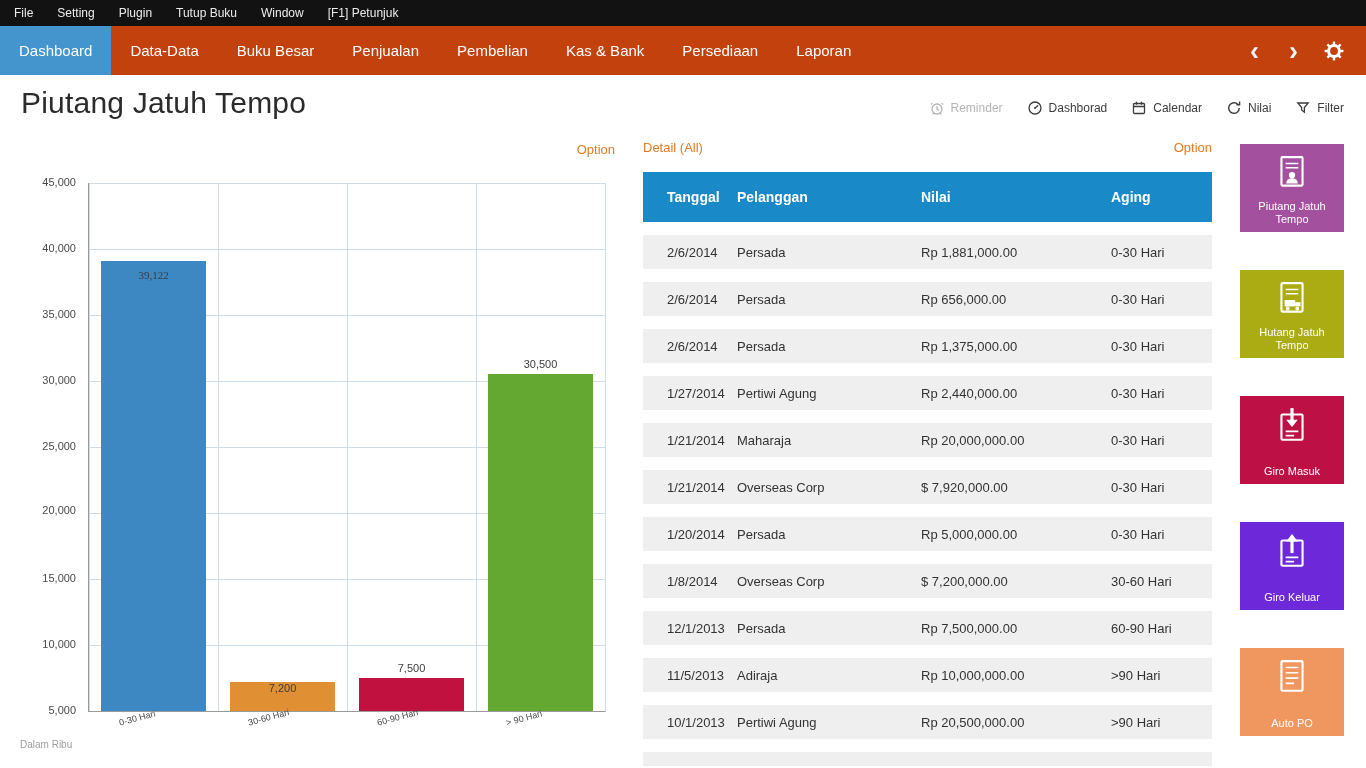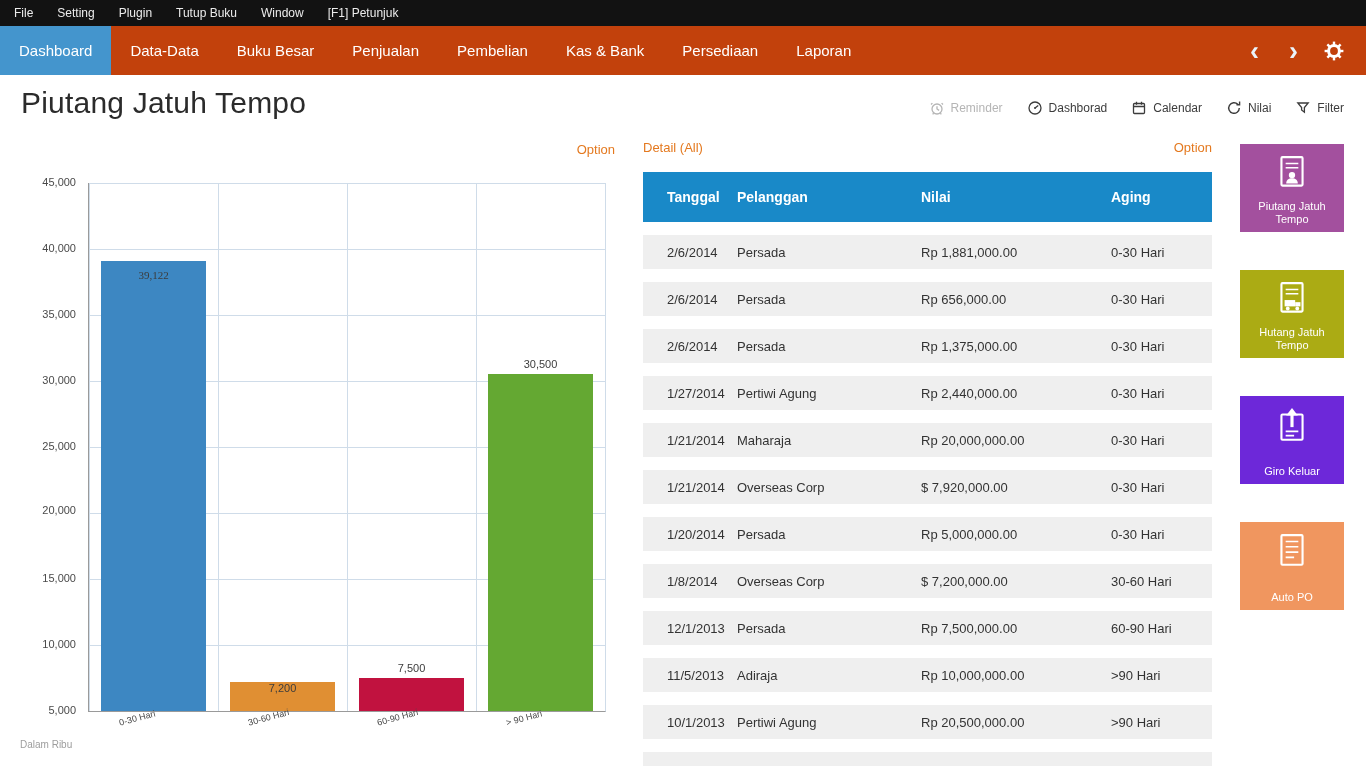--- a/index.html
+++ b/index.html
@@ -305,20 +305,29 @@
       <rect x="8" y="3" width="20" height="27" rx="1" fill="none" stroke="#fff" stroke-width="2"></rect>
       <path d="M12 9h12M12 13h12" stroke="#fff" stroke-width="1.6"></path>
       <rect x="11" y="19" width="10" height="6" fill="#fff"></rect>
       <rect x="21" y="21" width="5" height="4" fill="#fff"></rect>
       <circle cx="14" cy="27" r="1.8" fill="#fff"></circle>
       <circle cx="23" cy="27" r="1.8" fill="#fff"></circle>
     </svg>
     <span class="tile-label">Hutang Jatuh Tempo</span>
   </div>
 
+  <div class="tile" style="background: rgb(189, 17, 69);">
+    <svg width="38" height="40" viewBox="0 0 36 36">
+      <rect x="8" y="8" width="20" height="24" rx="1" fill="none" stroke="#fff" stroke-width="2"></rect>
+      <path d="M12 24h12M12 28h8" stroke="#fff" stroke-width="1.6"></path>
+      <path d="M18 2v12" stroke="#fff" stroke-width="3"></path>
+      <path d="M12.5 13l5.5 7 5.5-7z" fill="#fff"></path>
+    </svg>
+    <span class="tile-label">Giro Masuk</span>
+  </div>
 
   <div class="tile" style="background: #6d28d9;">
     <svg width="38" height="40" viewBox="0 0 36 36">
       <rect x="8" y="8" width="20" height="24" rx="1" fill="none" stroke="#fff" stroke-width="2"></rect>
       <path d="M12 24h12M12 28h8" stroke="#fff" stroke-width="1.6"></path>
       <path d="M18 20V8" stroke="#fff" stroke-width="3"></path>
       <path d="M12.5 9l5.5-7 5.5 7z" fill="#fff"></path>
     </svg>
     <span class="tile-label">Giro Keluar</span>
   </div>

